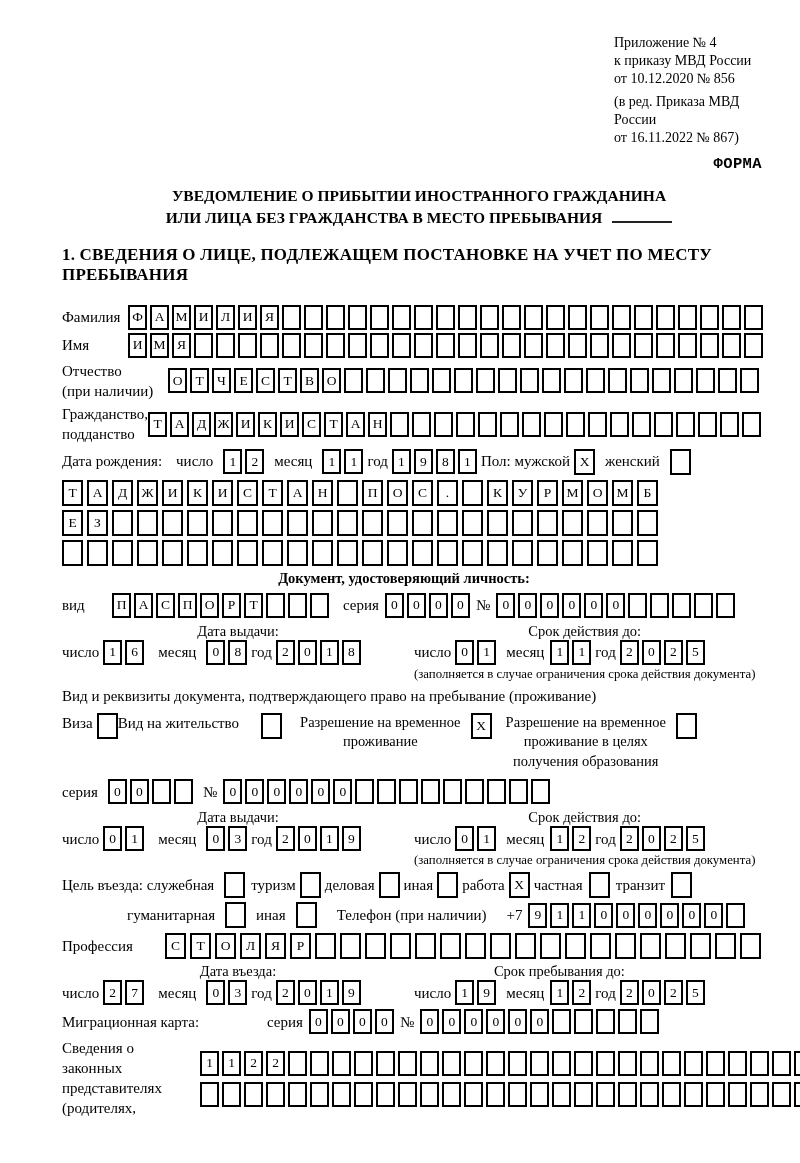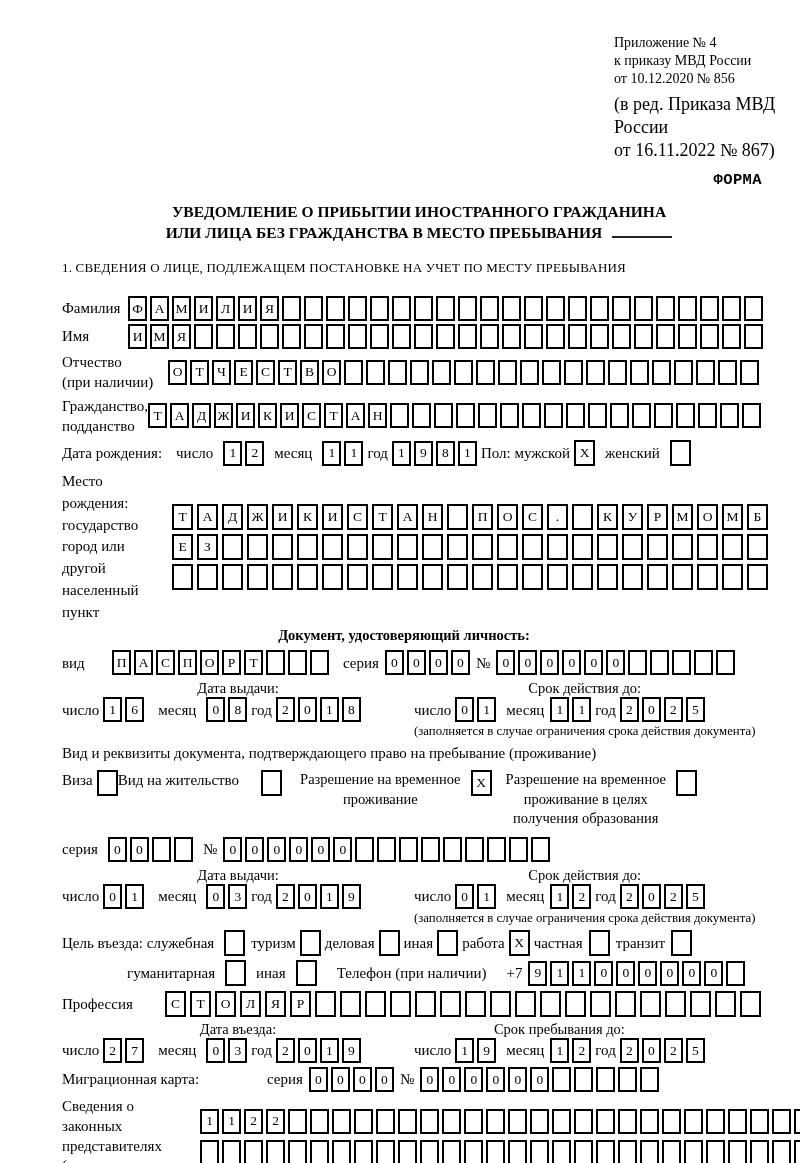--- a/index.html
+++ b/index.html
@@ -1,26 +1,26 @@
 <!DOCTYPE html>
 <html><head>
 <meta charset="utf-8">
 <style>
   html,body { margin:0; padding:0; background:#ffffff; }
   body { width:800px; height:1163px; font-family:"Liberation Serif","DejaVu Serif",serif; color:#000; }
   .page { box-sizing:border-box; width:800px; height:1163px; padding:34px 24px 8px 62px; overflow:hidden; }
 
   .hdr { margin-left:552px; font-size:14px; line-height:1.3; }
-  .hdr2 { margin-left:552px; font-size:18px; line-height:1.3; margin-top:4px; }
+  .hdr2 { margin-left:552px; font-size:14px; line-height:1.3; margin-top:4px; }
   .forma { text-align:right; padding-right:14px; font-weight:bold; font-size:15.5px; margin-top:8px; letter-spacing:.4px;font-family:Liberation Mono, monospace; }
 
   .title { text-align:center; font-weight:bold; font-size:15.5px; line-height:1.4; margin-top:12px; }
   .blank-line { display:inline-block; width:60px; border-bottom:2px solid #222; margin-left:10px; vertical-align:baseline; }
 
-  .sec1 { font-weight:normal; font-size:13px; margin-top:16px; margin-bottom:20px; letter-spacing:.2px; }
+  .sec1 { font-weight:bold; font-size:17px; margin-top:16px; margin-bottom:20px; letter-spacing:.2px; }
 
   .row { display:flex; align-items:center; margin-bottom:3px; }
   .lbl { font-size:15px; line-height:1.35; flex-shrink:0; }
   .boxes { display:flex; gap:3px; flex-shrink:0; }
   .cell { box-sizing:border-box; width:19px; height:25px; border:2px solid #000; display:inline-flex;
           align-items:center; justify-content:center; font-size:13.5px; background:#fff; flex-shrink:0; }
   .lg { gap:4px; }
   .lg .cell { width:21px; height:26px; }
   .cb .cell { width:21px; height:26px; }
   .col { display:flex; flex-direction:column; }
@@ -229,26 +229,20 @@
     <span class="boxes cb g4">
         <span class="cell">X</span>
       </span>
     <span class="lbl sp10">женский</span>
     <span class="boxes cb sp10">
         <span class="cell"></span>
       </span>
   </div>
 
   <div class="row" style="margin-top:5px">
-    <div class="lbl" style="width:110px; line-height:1.45">
-      <div>Место рождения:</div>
-      <div>государство</div>
-      <div>город или другой</div>
-      <div>населенный пункт</div>
-    </div>
     <div class="col" style="gap:4px">
       <div class="boxes lg">
           <span class="cell">Т</span>
           <span class="cell">А</span>
           <span class="cell">Д</span>
           <span class="cell">Ж</span>
           <span class="cell">И</span>
           <span class="cell">К</span>
           <span class="cell">И</span>
           <span class="cell">С</span>

